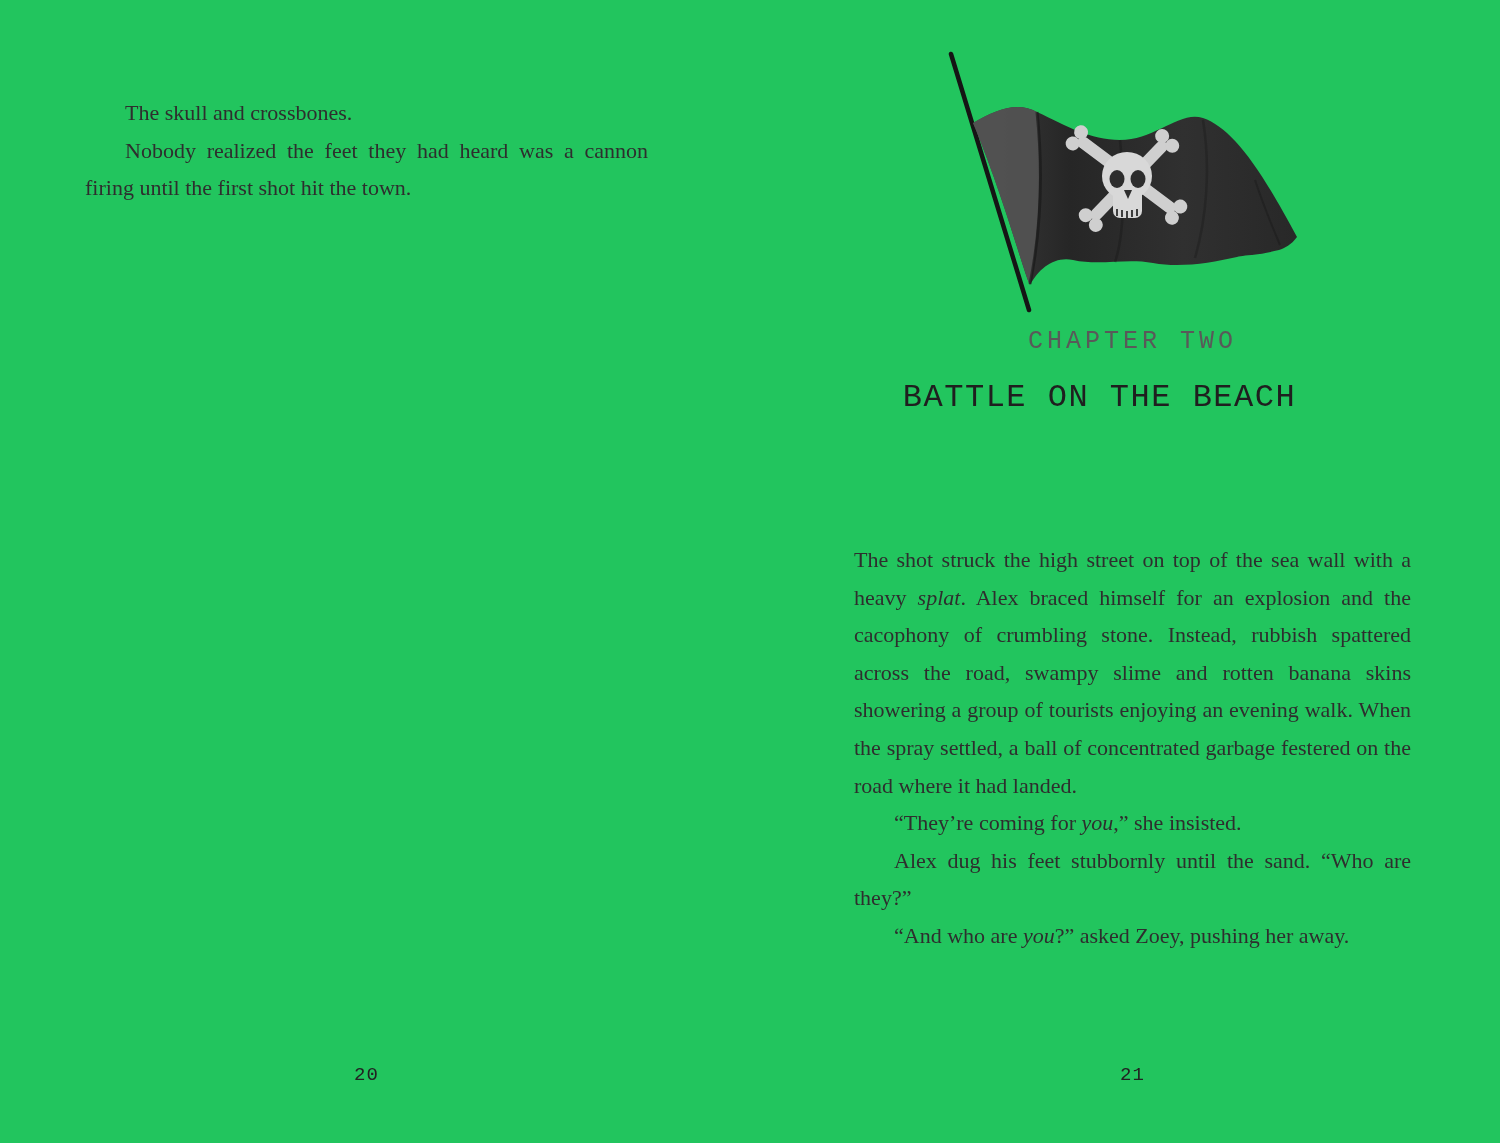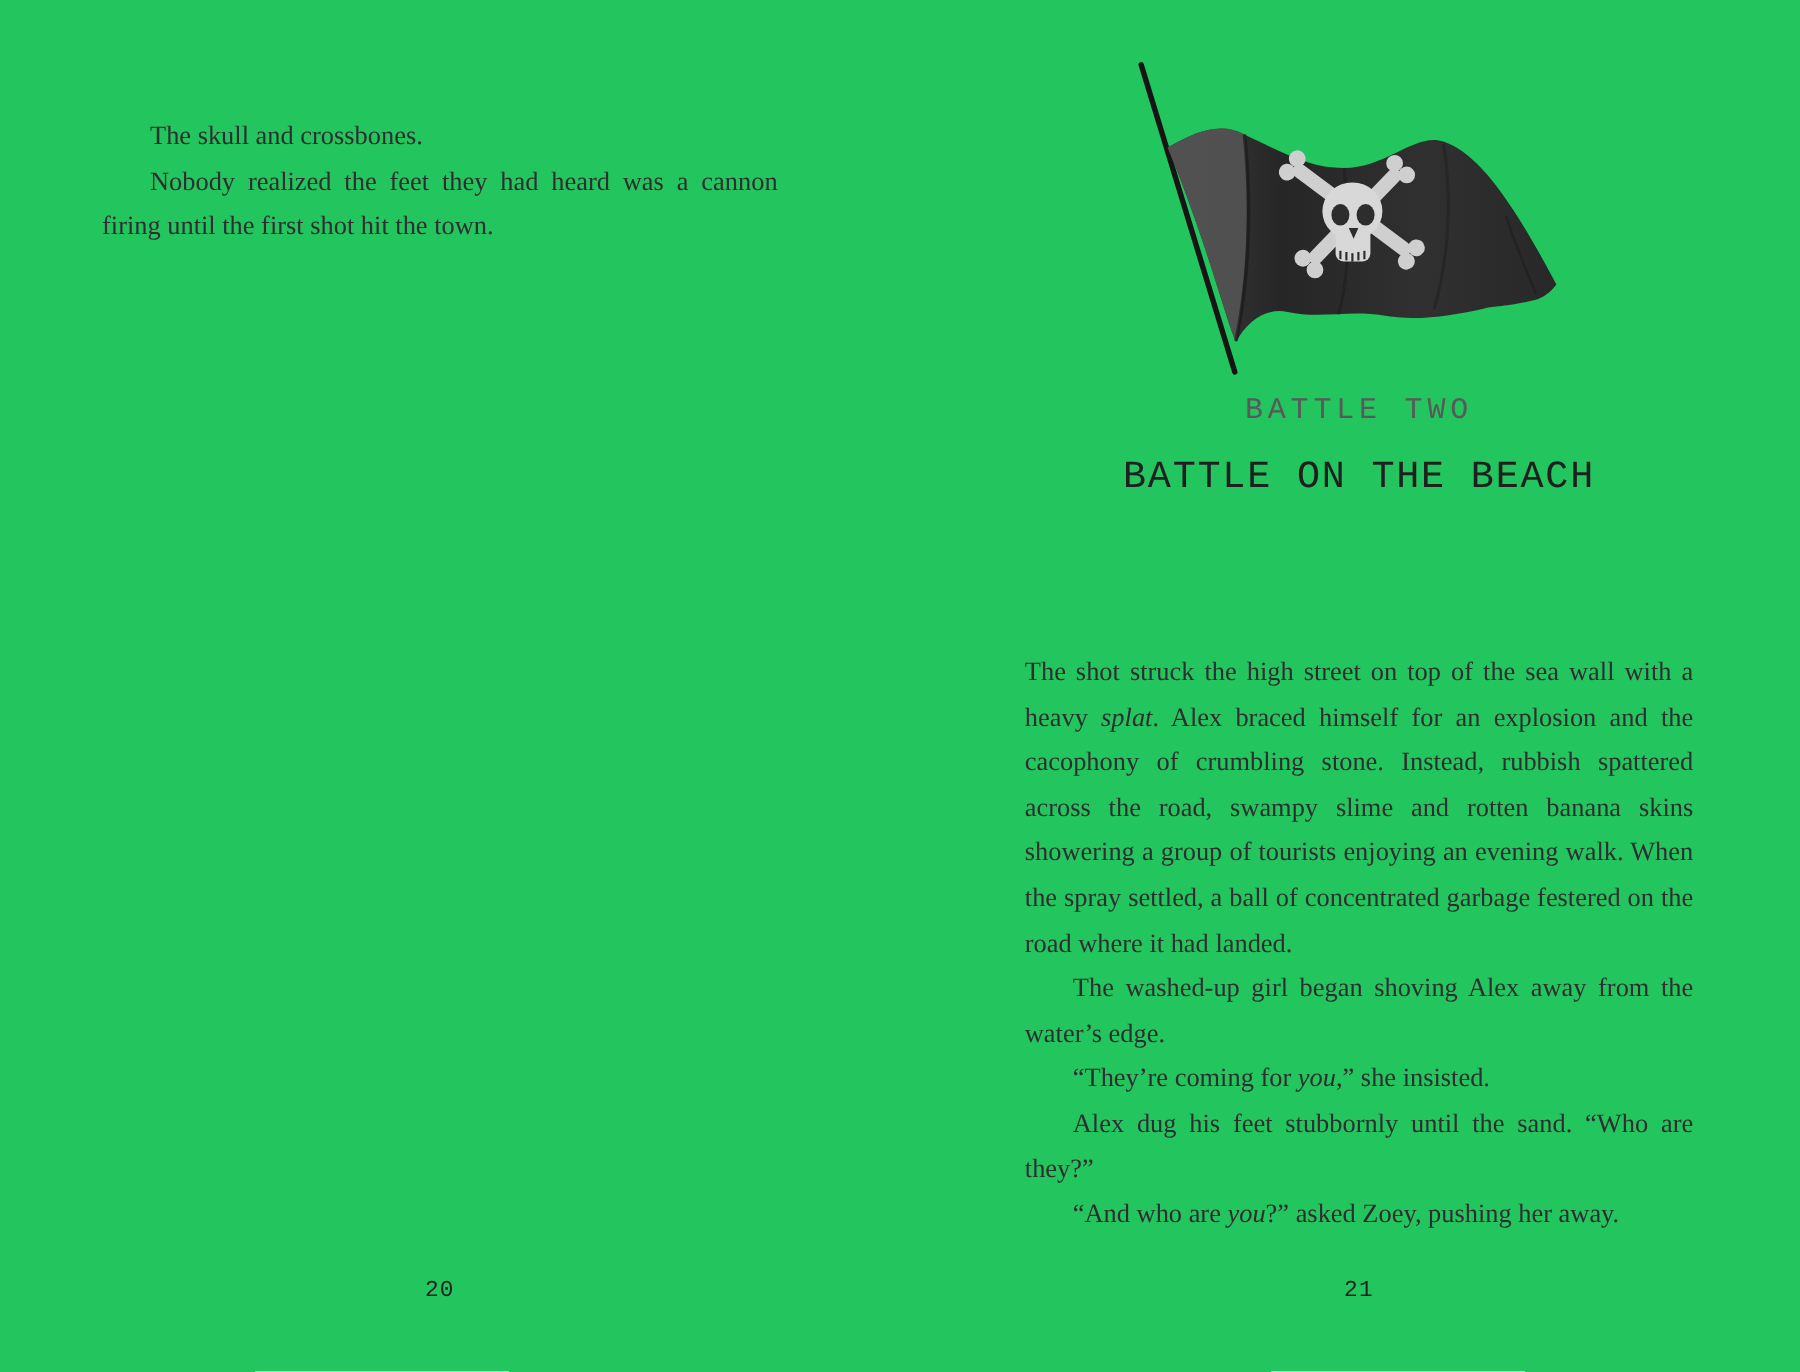--- a/index.html
+++ b/index.html
@@ -30,21 +30,21 @@
     left: 854px; top: 327px; width: 557px;
     text-align: center;
     font-family: "Liberation Mono", monospace;
     font-size: 25px;
     line-height: 30px;
     letter-spacing: 4px;
     color: #595959;
   }
   .chapter-title {
     position: absolute;
-    left: 805px; top: 380px; width: 655px;
+    left: 772px; top: 380px; width: 655px;
     margin: 0;
     text-align: center;
     font-family: "Liberation Mono", monospace;
     font-size: 32px;
     line-height: 36px;
     letter-spacing: 1.5px;
     font-weight: normal;
     color: #1f1f1f;
   }
 
@@ -142,27 +142,26 @@
             <line x1="192" y1="169" x2="192" y2="176"></line>
             <line x1="197" y1="170" x2="197" y2="177"></line>
             <line x1="202" y1="171" x2="202" y2="178"></line>
             <line x1="207" y1="170" x2="207" y2="177"></line>
             <line x1="212" y1="169" x2="212" y2="176"></line>
           </g>
         </g>
       </svg>
     </div>
 
-    <div class="chapter-label">BATTLE TWO</div>
+    <div class="chapter-label">CHAPTER TWO</div>
 
     <h1 class="chapter-title">BATTLE ON THE BEACH</h1>
 
     <div class="body-text right-body">
         <p class="para">The shot struck the high street on top of the sea wall with a heavy <em>splat</em>. Alex braced himself for an explosion and the cacophony of crumbling stone. Instead, rubbish spattered across the road, swampy slime and rotten banana skins showering a group of tourists enjoying an evening walk. When the spray settled, a ball of concentrated garbage festered on the road where it had landed.</p>
-        <p class="para indent">The washed-up girl began shoving Alex away from the water’s edge.</p>
         <p class="para indent">“They’re coming for <em>you</em>,” she insisted.</p>
         <p class="para indent">Alex dug his feet stubbornly until the sand. “Who are they?”</p>
         <p class="para indent">“And who are <em>you</em>?” asked Zoey, pushing her away.</p>
       </div>
 
     <div class="page-number pn-right">21</div>
   </section>
 
 </div>
 

